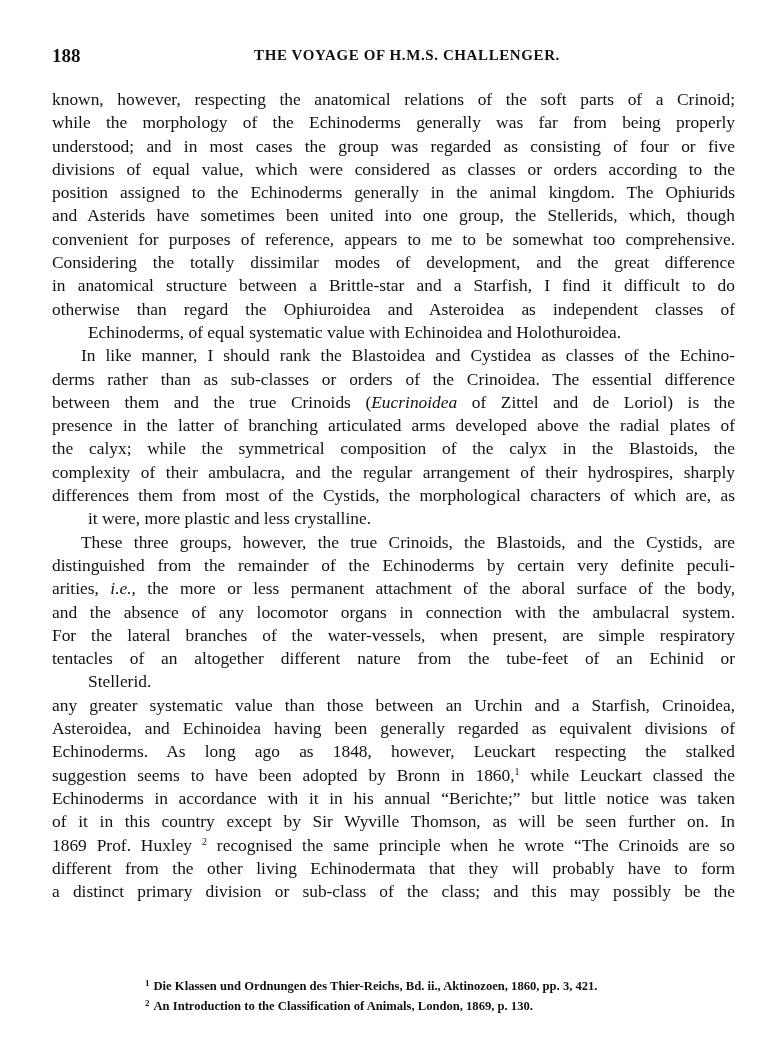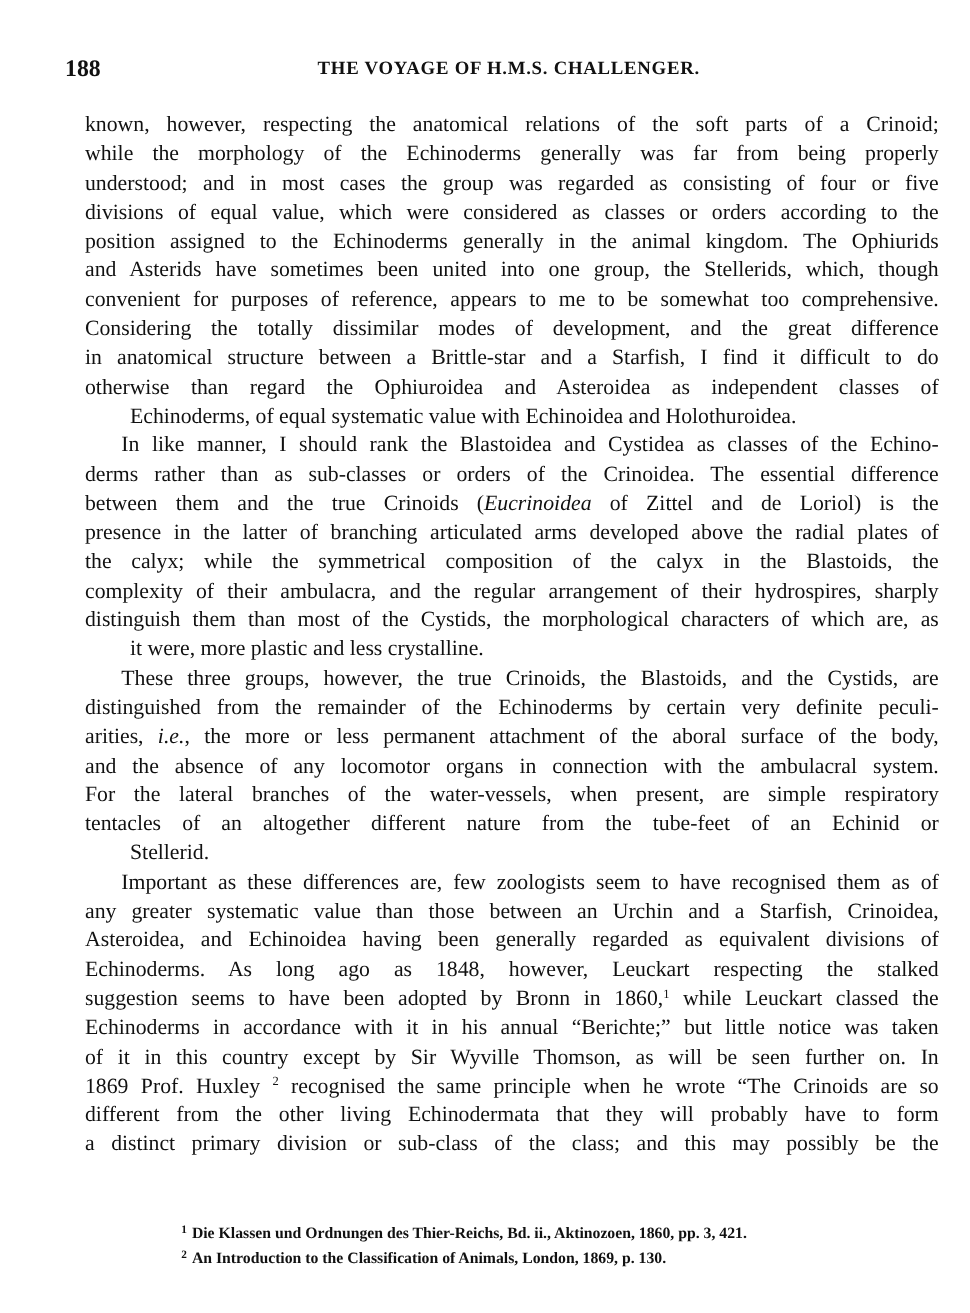--- a/index.html
+++ b/index.html
@@ -43,21 +43,21 @@
       right: 0;
       top: 2px;
       text-align: center;
       font-size: 15px;
       font-weight: bold;
       letter-spacing: 0.6px;
       padding-left: 20px;
     }
     .body-text {
       position: absolute;
-      left: 68px;
+      left: 52px;
       top: 88px;
       width: 683px;
     }
     .line {
       display: block;
       height: 23.3px;
       line-height: 23.3px;
       font-size: 17.4px;
       white-space: nowrap;
       text-align: justify;
@@ -120,32 +120,31 @@
     <span class="line">in anatomical structure between a Brittle-star and a Starfish, I find it difficult to do</span>
     <span class="line">otherwise than regard the Ophiuroidea and Asteroidea as independent classes of</span>
     <span class="line last">Echinoderms, of equal systematic value with Echinoidea and Holothuroidea.</span>
 
     <span class="line indent">In like manner, I should rank the Blastoidea and Cystidea as classes of the Echino-</span>
     <span class="line">derms rather than as sub-classes or orders of the Crinoidea.  The essential difference</span>
     <span class="line"><span>between them and the true Crinoids (</span><i>Eucrinoidea</i><span> of Zittel and de Loriol) is the</span></span>
     <span class="line">presence in the latter of branching articulated arms developed above the radial plates of</span>
     <span class="line">the calyx; while the symmetrical composition of the calyx in the Blastoids, the</span>
     <span class="line">complexity of their ambulacra, and the regular arrangement of their hydrospires, sharply</span>
-    <span class="line">distinguish them than most of the Cystids, the morphological characters of which are, as</span>
+    <span class="line">differences them from most of the Cystids, the morphological characters of which are, as</span>
     <span class="line last">it were, more plastic and less crystalline.</span>
 
     <span class="line indent">These three groups, however, the true Crinoids, the Blastoids, and the Cystids, are</span>
     <span class="line">distinguished from the remainder of the Echinoderms by certain very definite peculi-</span>
     <span class="line"><span>arities, </span><i>i.e.</i><span>, the more or less permanent attachment of the aboral surface of the body,</span></span>
     <span class="line">and the absence of any locomotor organs in connection with the ambulacral system.</span>
     <span class="line">For the lateral branches of the water-vessels, when present, are simple respiratory</span>
     <span class="line">tentacles of an altogether different nature from the tube-feet of an Echinid or</span>
     <span class="line last">Stellerid.</span>
 
-    <span class="line indent">Important as these differences are, few zoologists seem to have recognised them as of</span>
     <span class="line">any greater systematic value than those between an Urchin and a Starfish, Crinoidea,</span>
     <span class="line">Asteroidea, and Echinoidea having been generally regarded as equivalent divisions of</span>
     <span class="line">Echinoderms.  As long ago as 1848, however, Leuckart respecting the stalked</span>
     <span class="line"><span>suggestion seems to have been adopted by Bronn in 1860,</span><sup>1</sup><span> while Leuckart classed the</span></span>
     <span class="line">Echinoderms in accordance with it in his annual “Berichte;” but little notice was taken</span>
     <span class="line">of it in this country except by Sir Wyville Thomson, as will be seen further on.  In</span>
     <span class="line"><span>1869 Prof. Huxley </span><sup>2</sup><span> recognised the same principle when he wrote “The Crinoids are so</span></span>
     <span class="line">different from the other living Echinodermata that they will probably have to form</span>
     <span class="line">a distinct primary division or sub-class of the class; and this may possibly be the</span>
   </div>

